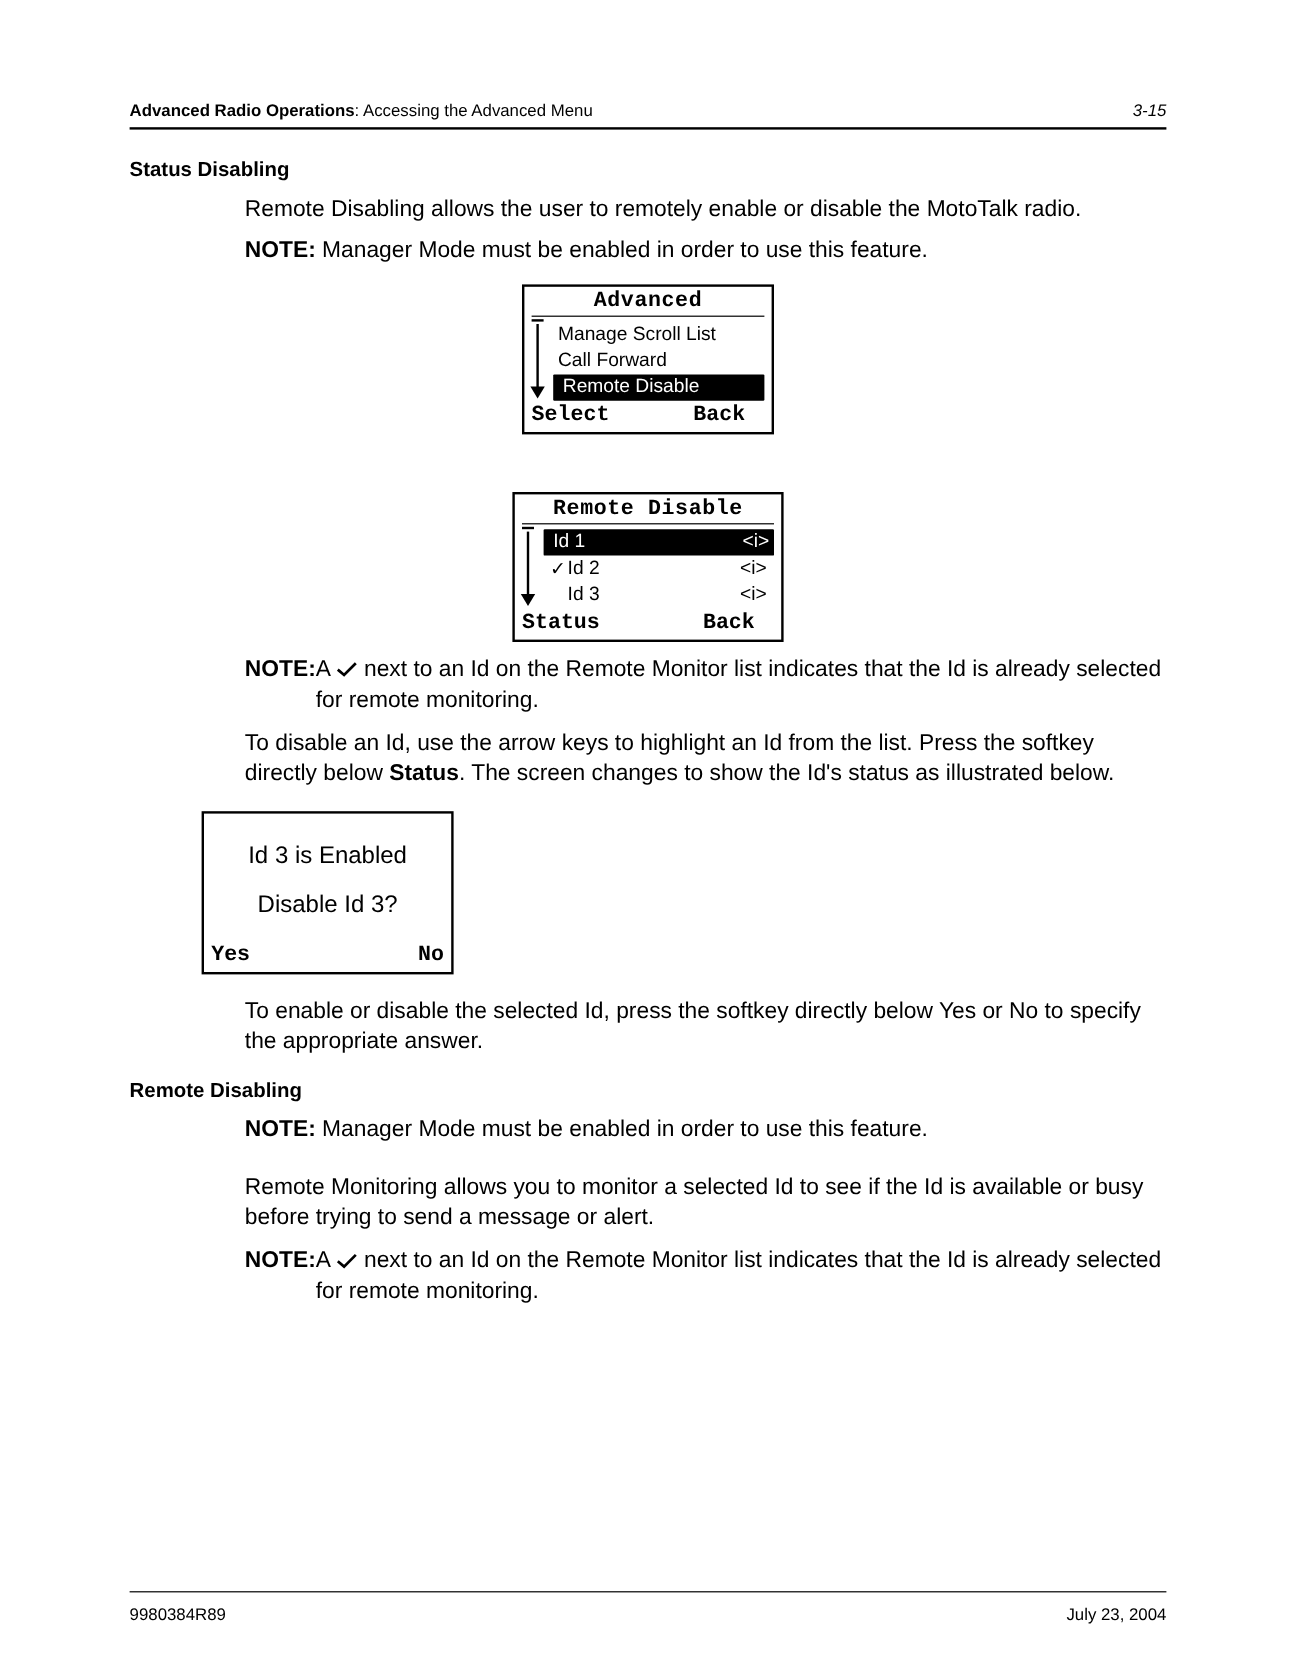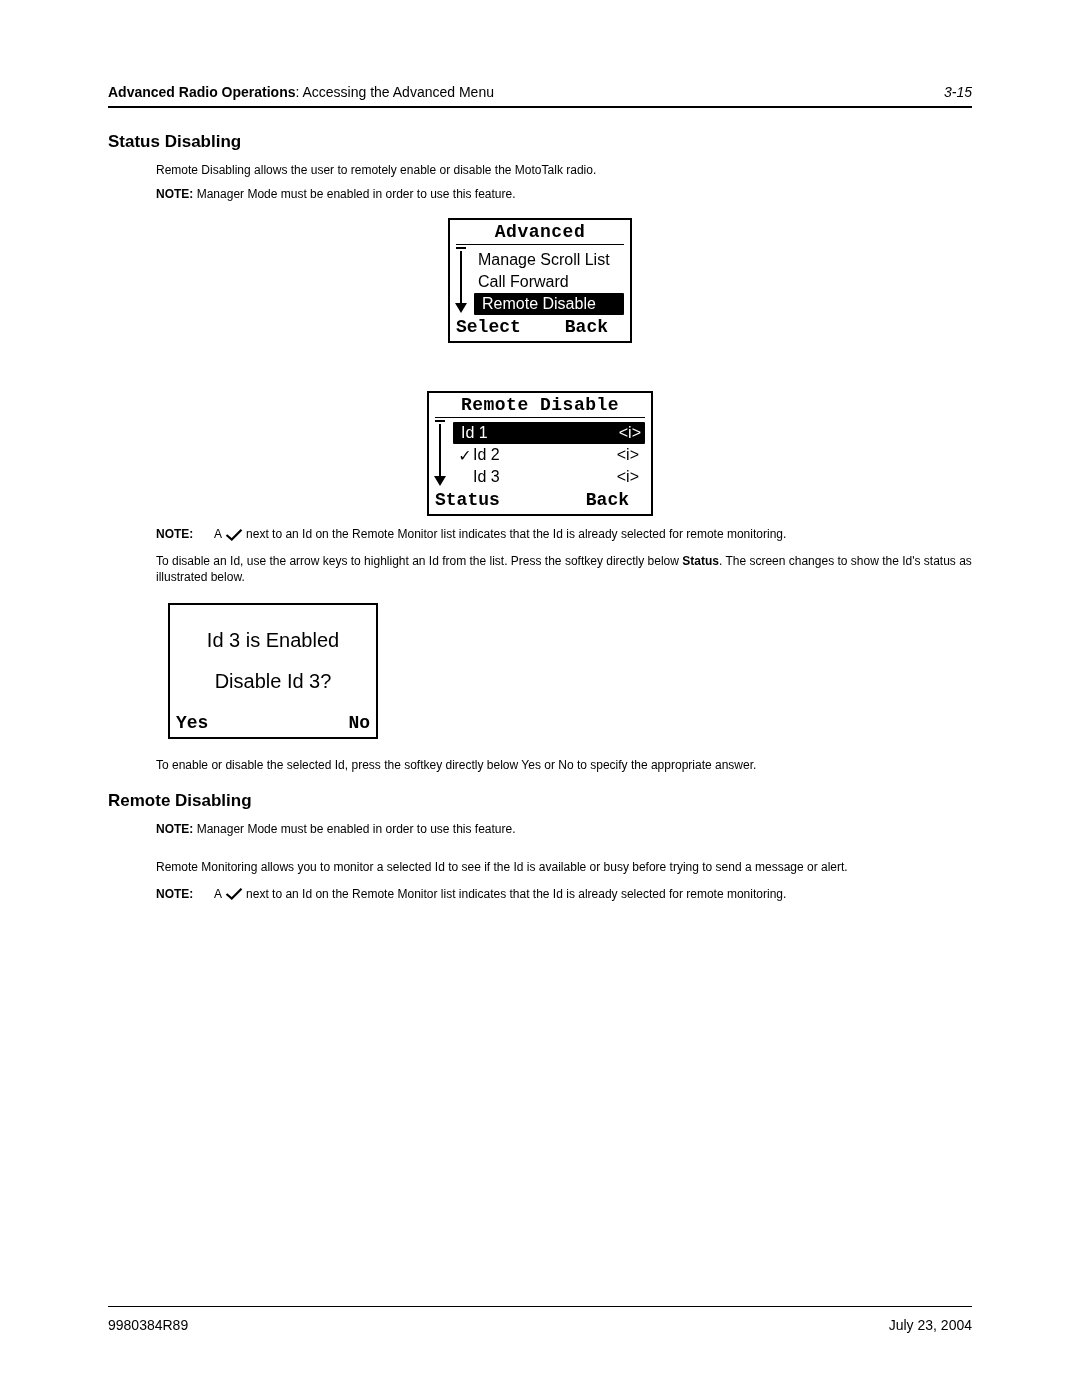--- a/index.html
+++ b/index.html
@@ -28,23 +28,23 @@
   .header-left .bold { font-weight: bold; }
   .header-right { font-weight: normal; font-style: italic; }
   .rule-thick { border-top: 2px solid #000; margin-bottom: 24px; }
   .rule-thin  { border-top: 1px solid #000; }
   .section-h {
     font-weight: bold;
     font-size: 17px;
     margin: 6px 0 10px 0;
   }
   .body-block {
-    margin-left: 48px;
+    margin-left: 96px;
     margin-right: 0;
-    font-size: 12px;
+    font-size: 19px;
     line-height: 1.35;
   }
   .body-block p { margin: 8px 0; }
   .note-line { margin: 10px 0; }
   .note-line .label { font-weight: bold; }
   .note-hang {
     display: flex;
     margin: 10px 0;
   }
   .note-hang .label {
@@ -58,21 +58,21 @@
     width: 18px; height: 14px;
   }
   .screens-col {
     display: flex;
     flex-direction: column;
     align-items: center;
     margin: 16px 0 8px 0;
     gap: 48px;
   }
   .lcd {
-    width: 184px;
+    width: 210px;
     border: 2px solid #000;
     box-sizing: border-box;
     font-family: Arial, sans-serif;
     position: relative;
   }
   .lcd-title {
     text-align: center;
     font-family: "Courier New", monospace;
     font-weight: bold;
     font-size: 18px;
@@ -151,21 +151,21 @@
     justify-content: space-between;
     padding: 2px 6px 4px 6px;
     font-family: "Courier New", monospace;
     font-weight: bold;
     font-size: 18px;
     gap: 44px;
   }
   .footer {
     position: absolute;
     left: 108px; right: 108px;
-    bottom: 64px;
+    bottom: 44px;
   }
   .footer .rule-thin { margin-bottom: 10px; }
   .footer-row {
     display: flex;
     justify-content: space-between;
     font-size: 14px;
   }
   .bold { font-weight: bold; }
 </style>
 </head>

